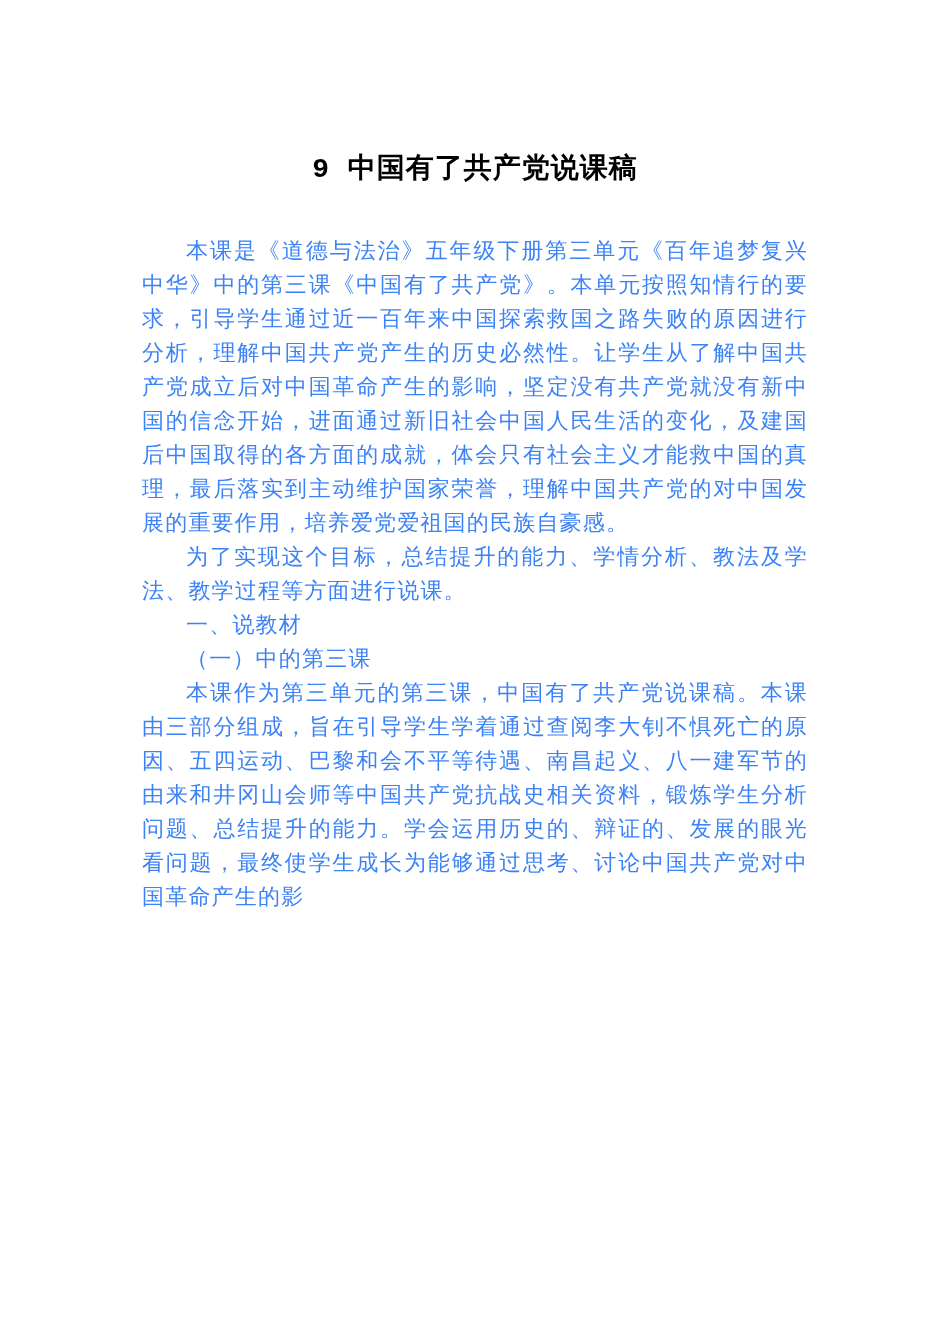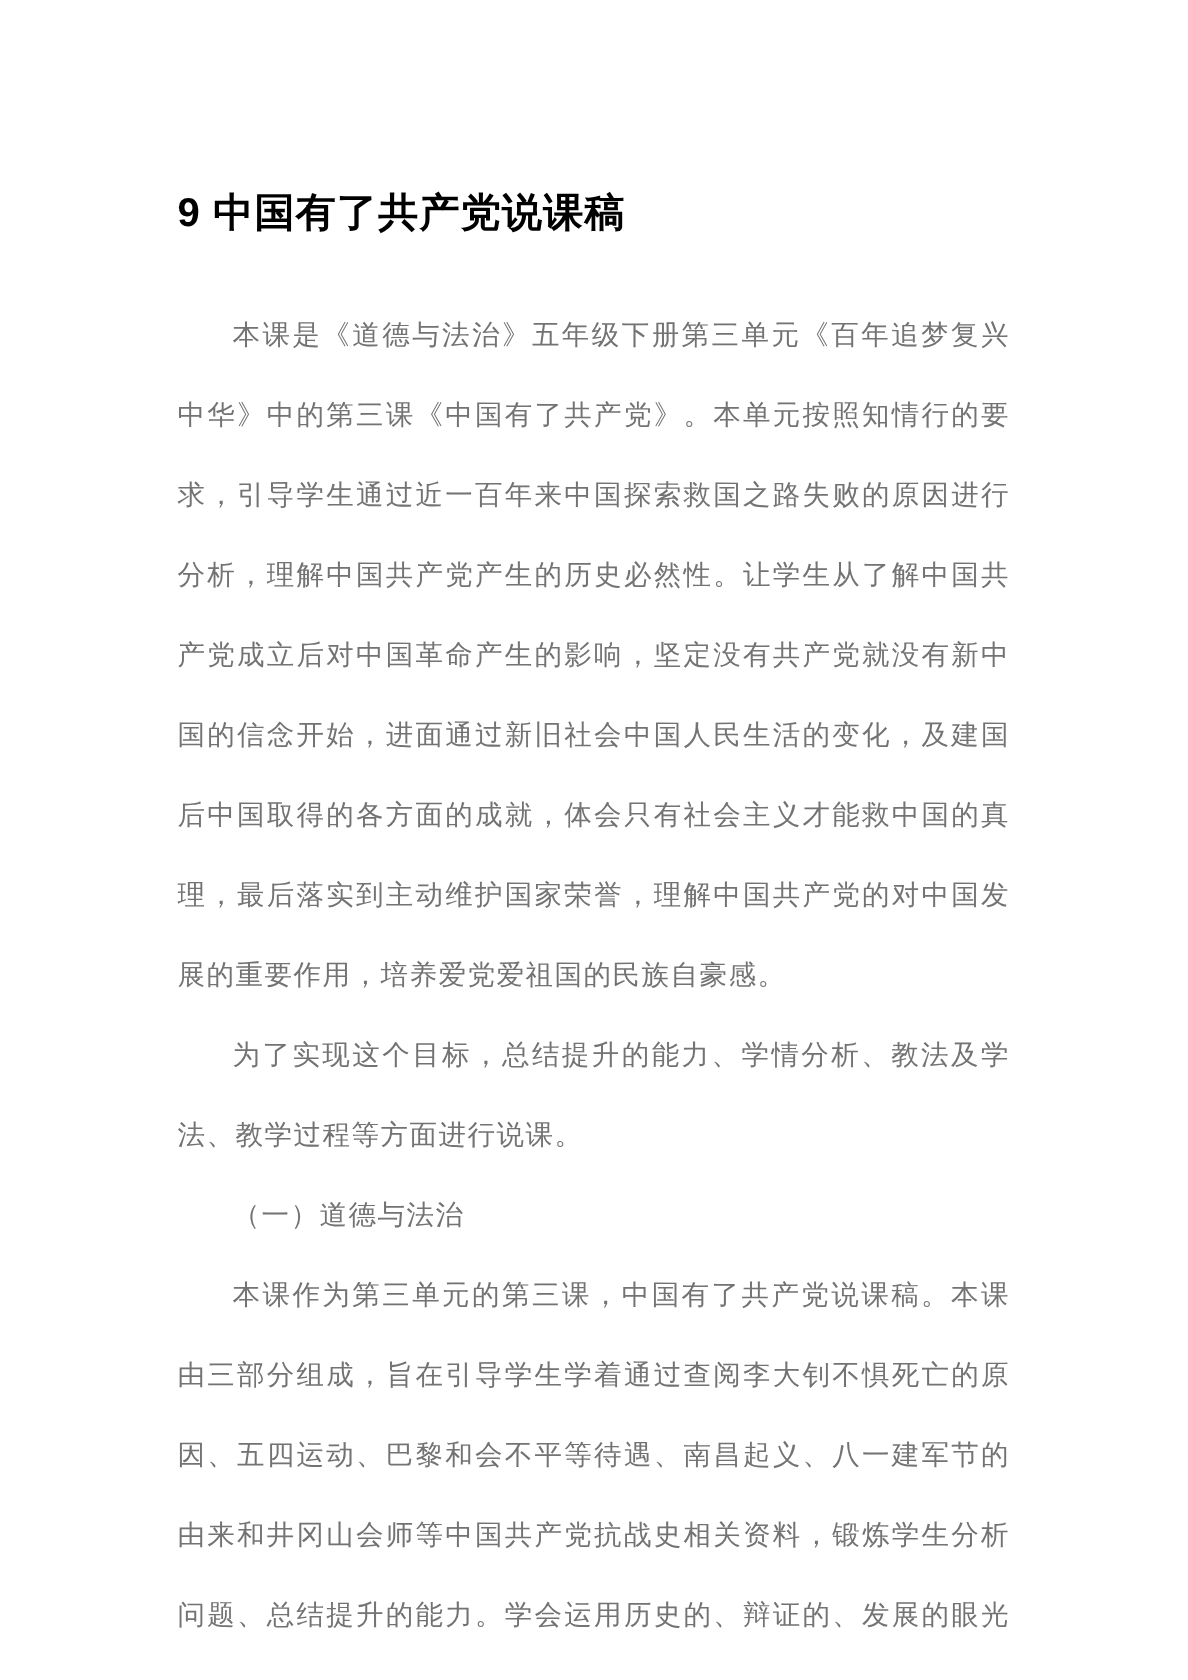--- a/index.html
+++ b/index.html
@@ -12,47 +12,48 @@
     width: 950px;
     height: 1344px;
     margin: 0 auto;
     background: #ffffff;
     color: #000000;
     box-sizing: border-box;
     padding: 150px 142px 0 142px;
     overflow: hidden;
   }
   .doc-title {
-    font-family: Liberation Sans, sans-serif;
+    font-family: Liberation Mono, monospace;
     font-weight: bold;
-    font-size: 32px;
+    font-size: 28px;
     line-height: 40px;
     letter-spacing: 1px;
-    text-align: left;
+    text-align: center;
     margin: 0 0 46px 0;
   }
   .doc-body {
     width: 666px;
   }
   .para {
-    font-family: Liberation Sans, sans-serif;
+    font-family: Liberation Mono, monospace;
     font-size: 22px;
-    line-height: 64px;
+    line-height: 34px;
     letter-spacing: 1.2px;
     text-align: justify;
     text-indent: 2em;
     margin: 0;
-    color: #737373;
+    color: #3b82f6;
   }
 </style>
 </head>
 <body>
 
 <div class="page">
   <h1 class="doc-title">9 中国有了共产党说课稿</h1>
 
   <div class="doc-body">
     <p class="para">本课是《道德与法治》五年级下册第三单元《百年追梦复兴中华》中的第三课《中国有了共产党》。本单元按照知情行的要求，引导学生通过近一百年来中国探索救国之路失败的原因进行分析，理解中国共产党产生的历史必然性。让学生从了解中国共产党成立后对中国革命产生的影响，坚定没有共产党就没有新中国的信念开始，进面通过新旧社会中国人民生活的变化，及建国后中国取得的各方面的成就，体会只有社会主义才能救中国的真理，最后落实到主动维护国家荣誉，理解中国共产党的对中国发展的重要作用，培养爱党爱祖国的民族自豪感。</p>
     <p class="para">为了实现这个目标，总结提升的能力、学情分析、教法及学法、教学过程等方面进行说课。</p>
-    <p class="para">（一）道德与法治</p>
+    <p class="para">一、说教材</p>
+    <p class="para">（一）中的第三课</p>
     <p class="para">本课作为第三单元的第三课，中国有了共产党说课稿。本课由三部分组成，旨在引导学生学着通过查阅李大钊不惧死亡的原因、五四运动、巴黎和会不平等待遇、南昌起义、八一建军节的由来和井冈山会师等中国共产党抗战史相关资料，锻炼学生分析问题、总结提升的能力。学会运用历史的、辩证的、发展的眼光看问题，最终使学生成长为能够通过思考、讨论中国共产党对中国革命产生的影</p>
   </div>
 </div>
 
 </body></html>

